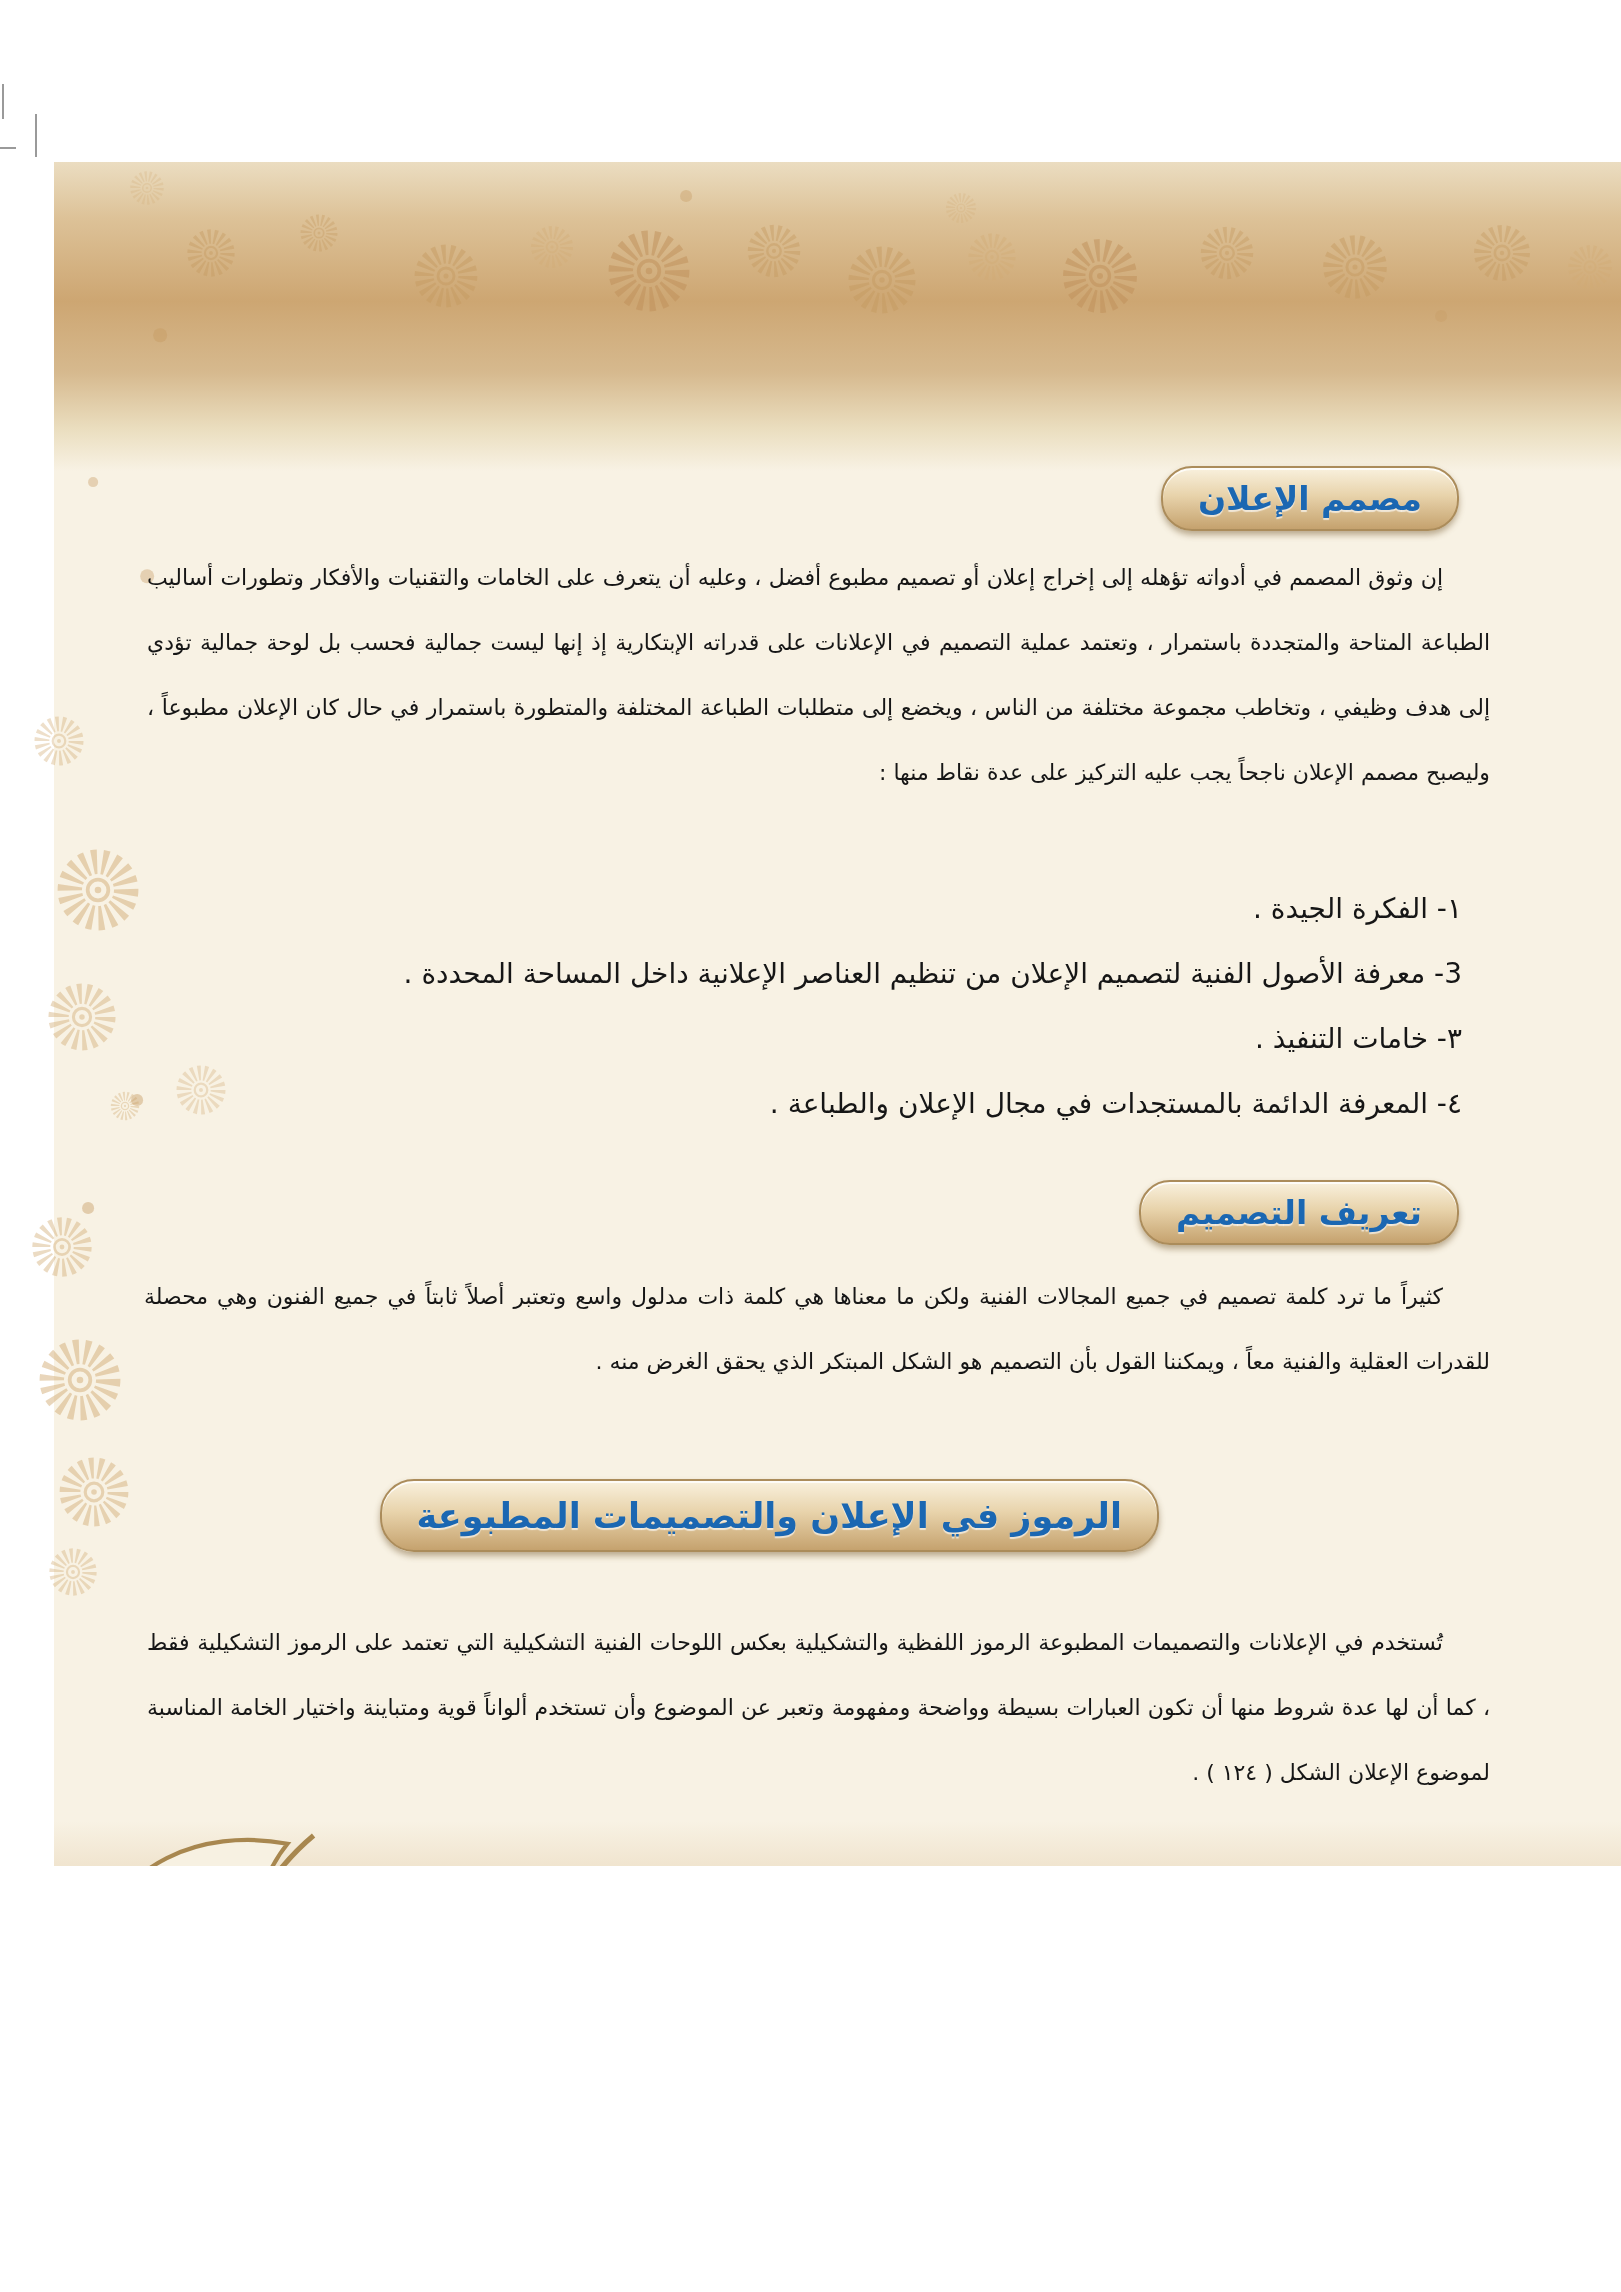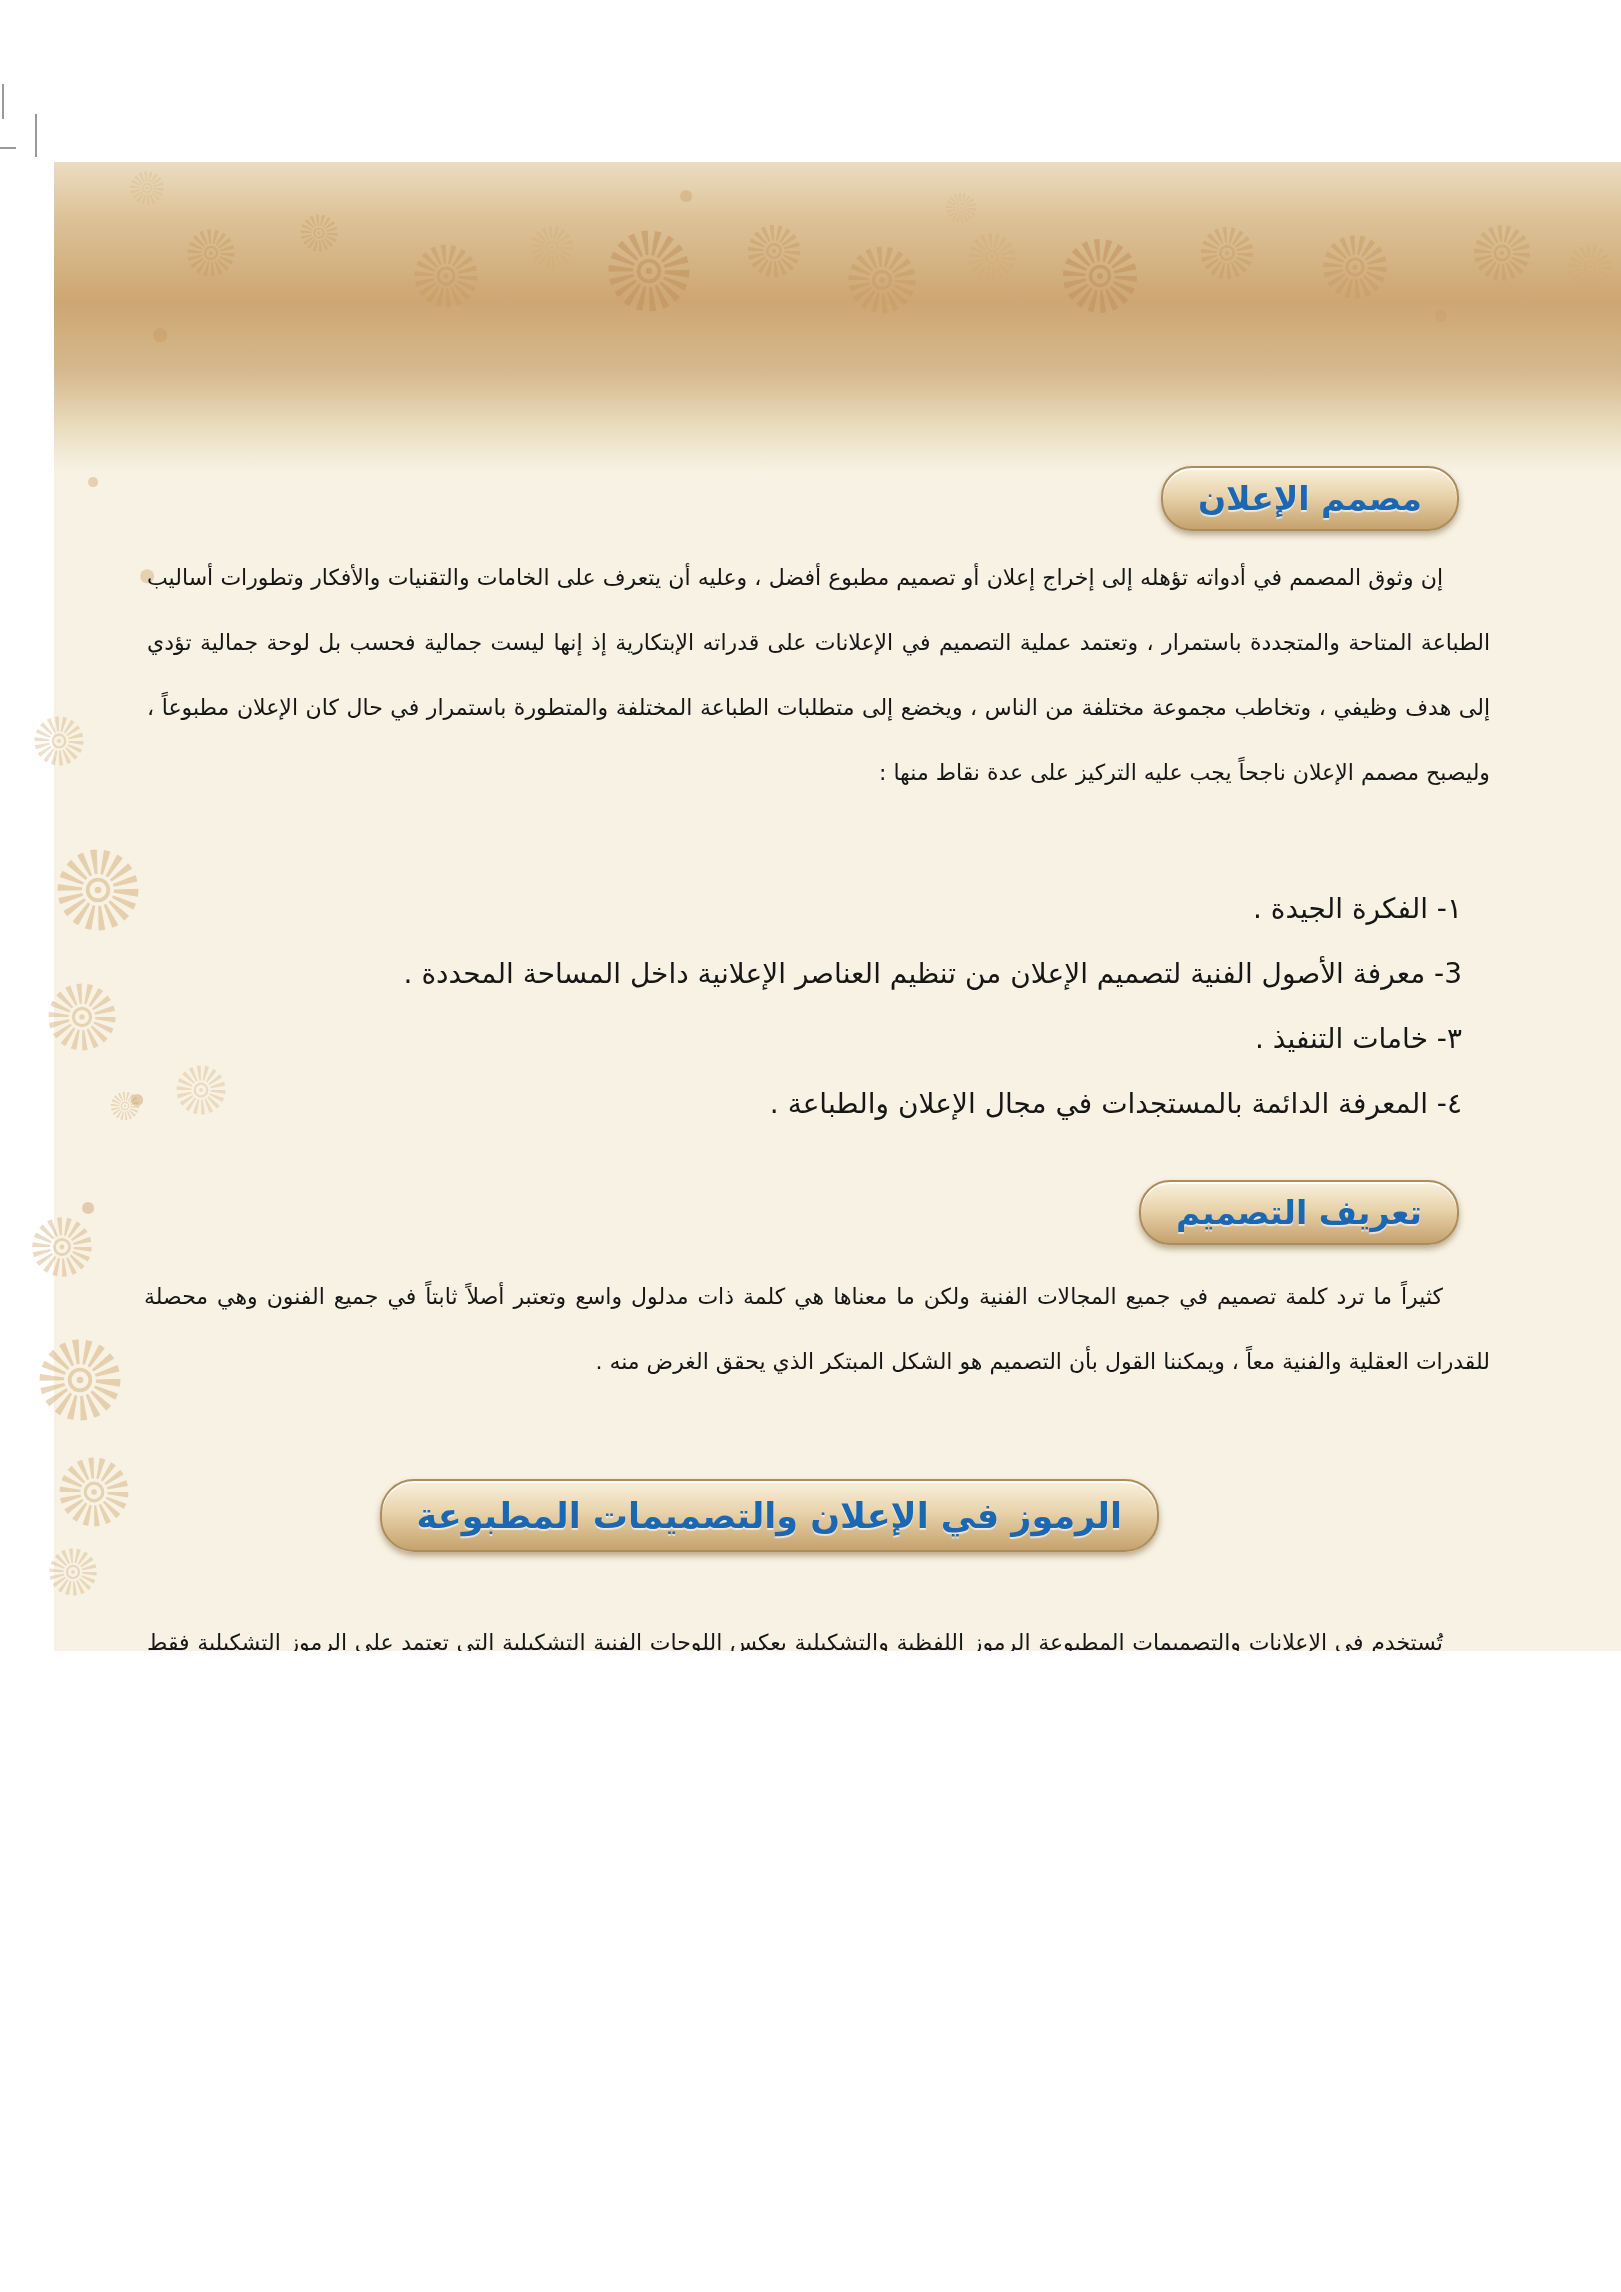--- a/index.html
+++ b/index.html
@@ -1,16 +1,16 @@
 <!DOCTYPE html>
 <html lang="ar"><head>
 <meta charset="utf-8">
 <style>
   html,body{margin:0;padding:0;background:#ffffff;}
-  .page{position:relative;width:1621px;height:1651px;background:#ffffff;overflow:hidden;
+  .page{position:relative;width:1621px;height:1866px;background:#ffffff;overflow:hidden;
         font-family:"DejaVu Sans", sans-serif;}
   
   .content{position:absolute;left:54px;right:0;top:162px;height:1926px;background:#f8f2e4;}
   .band-top{position:absolute;left:0;right:0;top:0;height:309px;
     background:linear-gradient(180deg,#ebddc1 0%,#ddc298 18%,#cda672 45%,#d6b98e 68%,#eaddbe 86%,#f8f2e4 100%);}
   .band-bottom{position:absolute;left:0;right:0;bottom:0;height:267px;
     background:linear-gradient(180deg,rgba(216,186,140,0) 0%,rgba(213,180,132,0.45) 35%,#d2ae7d 75%,#d9ba8d 100%);}
   
   .fl{position:absolute;transform:translate(-50%,-50%);pointer-events:none;}
   .dot{position:absolute;transform:translate(-50%,-50%);border-radius:50%;background:#c79e66;pointer-events:none;display:block;}

